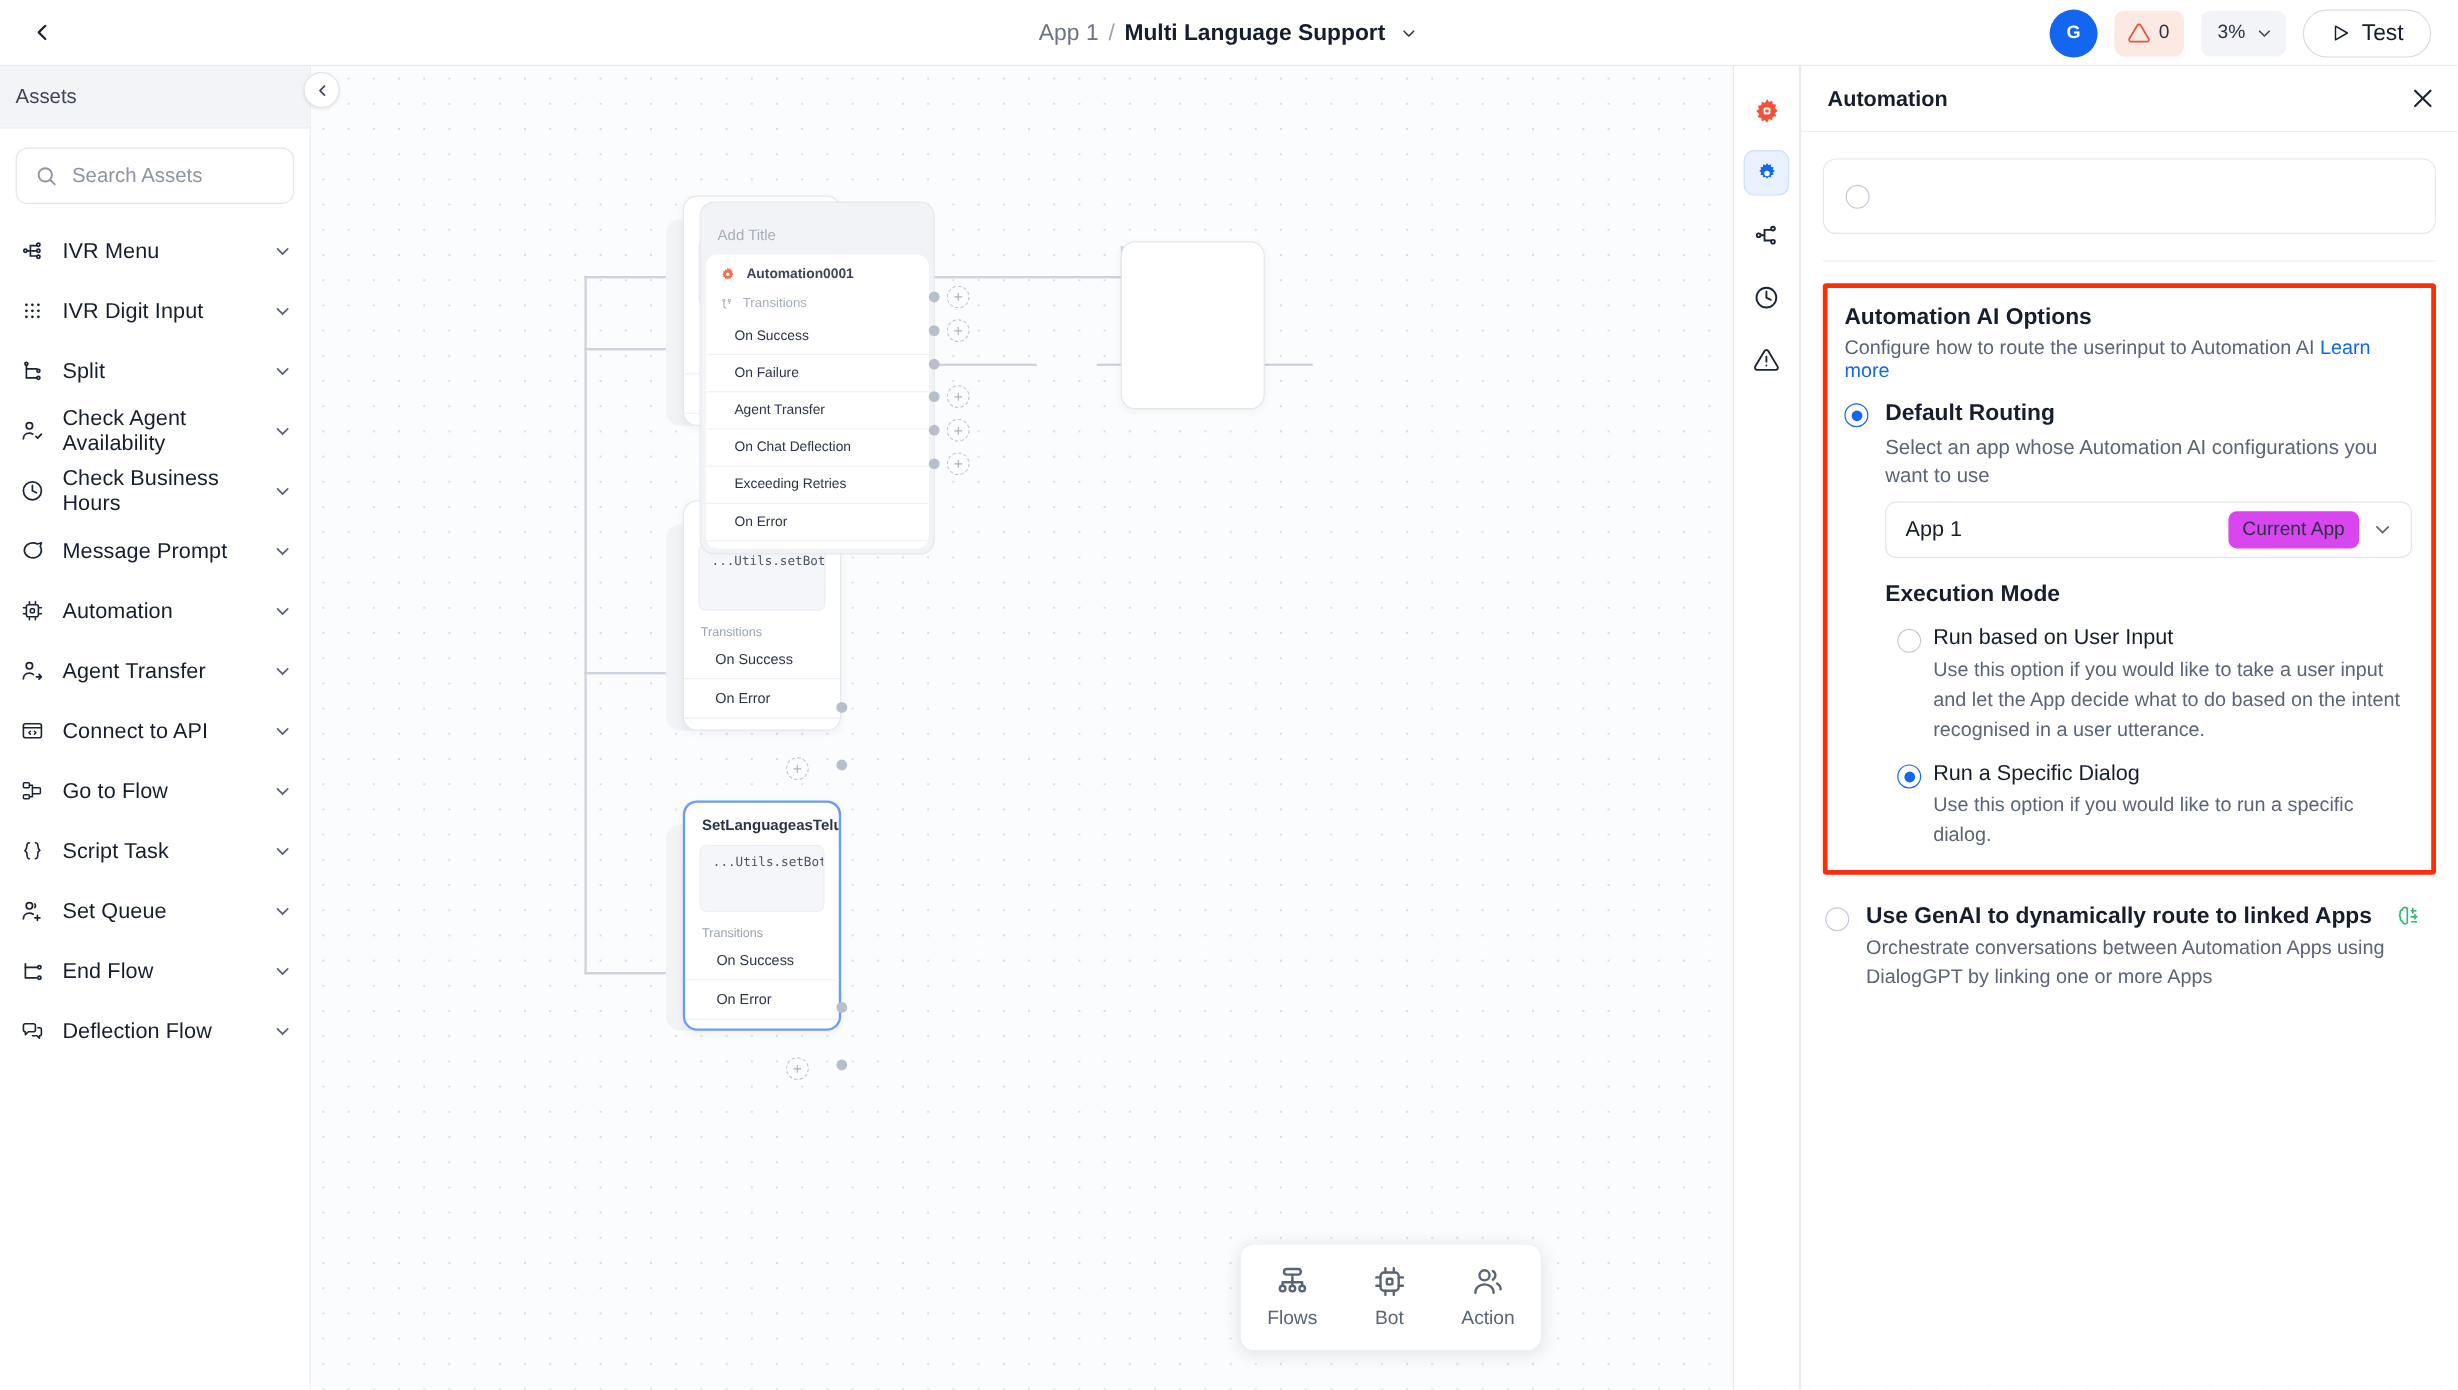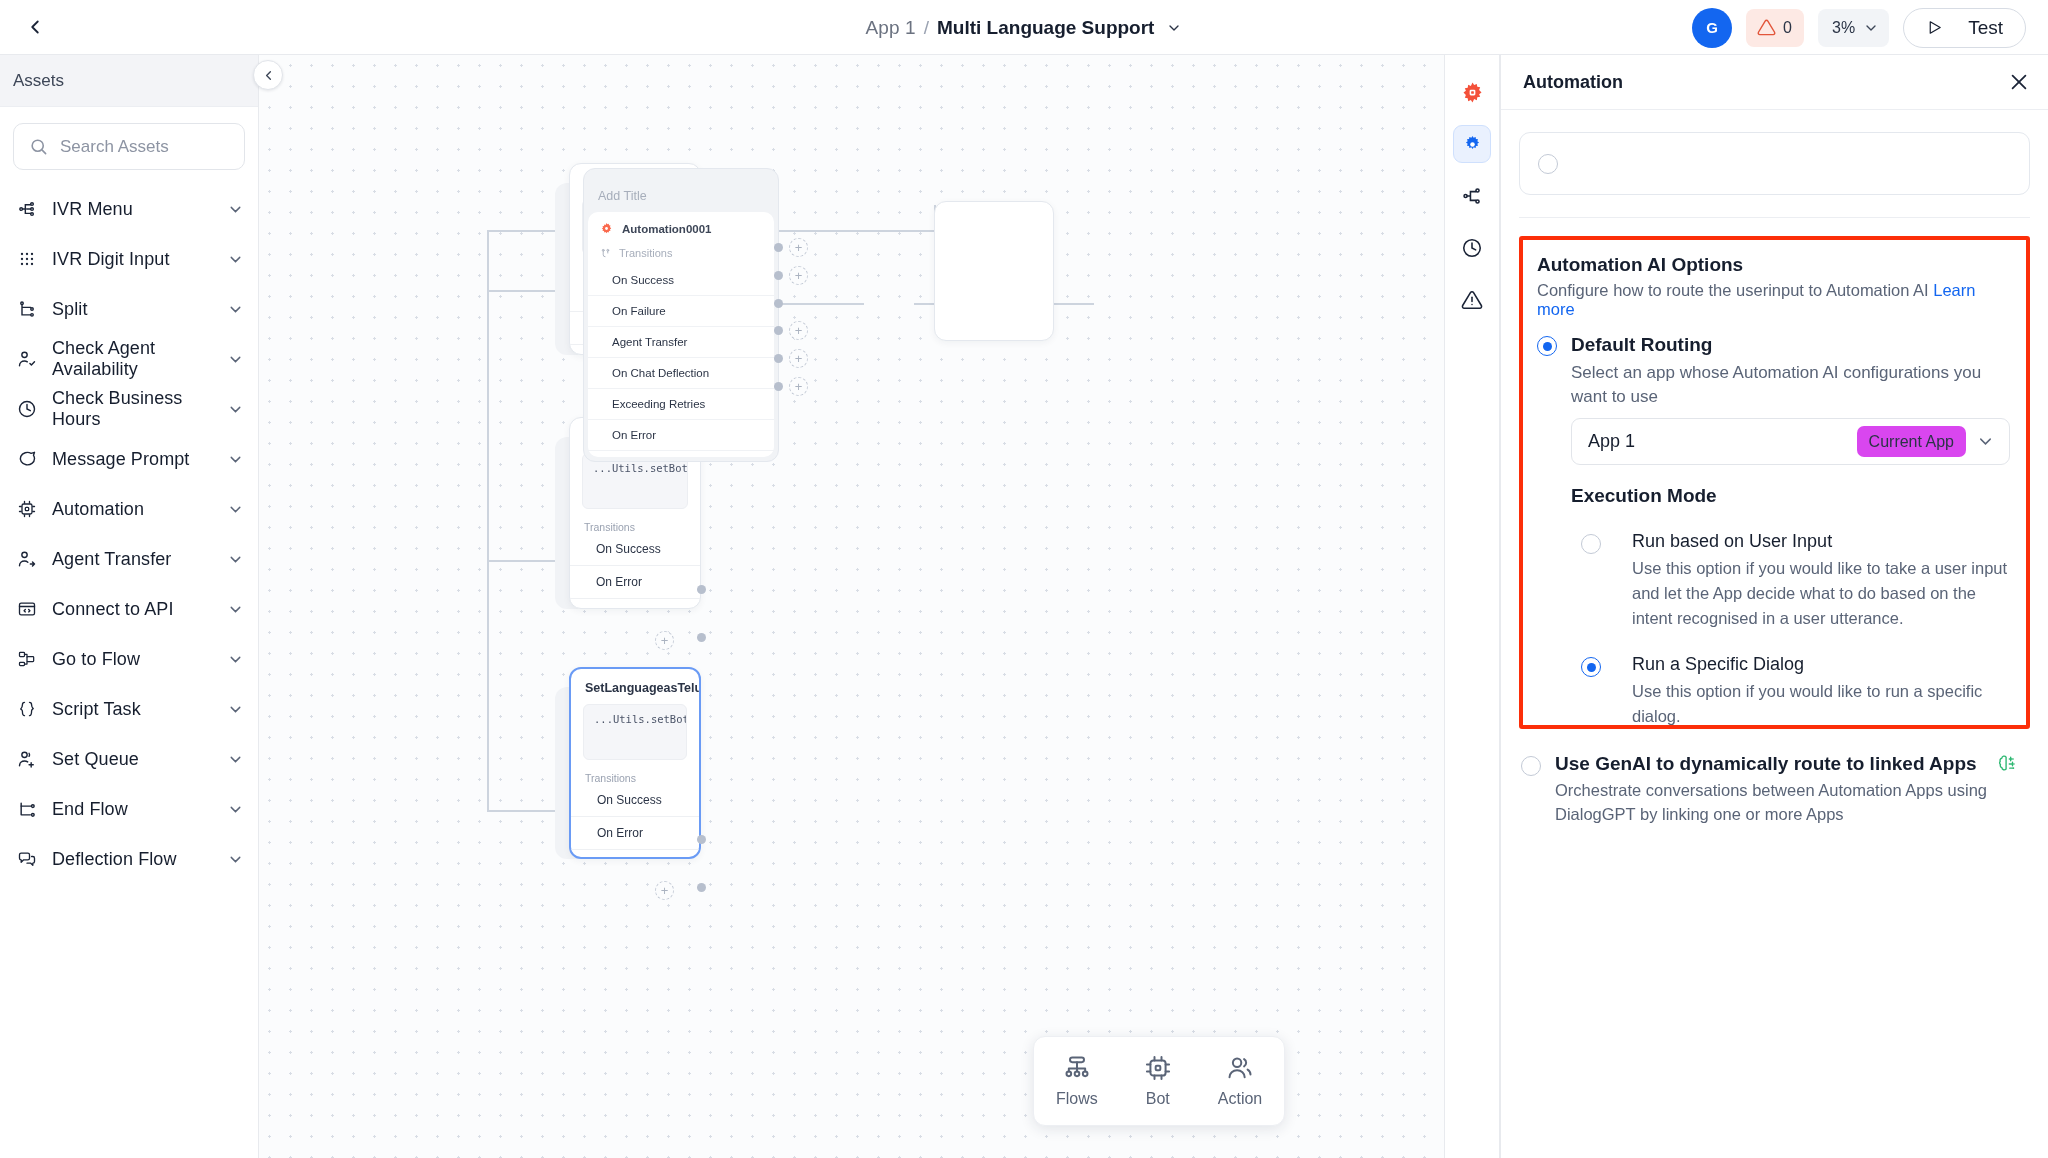--- a/index.html
+++ b/index.html
@@ -48,21 +48,21 @@
   }
   .warn-chip .cnt { font-size: 16px; color: #2b3446; }
   .zoom-chip {
     height: 38px; padding: 0 10px 0 14px; border-radius: 8px; background: #f2f4f7;
     display: flex; align-items: center; gap: 8px; cursor: pointer;
   }
   .zoom-chip .lv { font-size: 16px; color: #2b3446; }
   .test-btn {
     height: 40px; padding: 0 22px; border-radius: 22px;
     border: 1px solid #d7dce4; background: #fff;
-    display: flex; align-items: center; gap: 25px; cursor: pointer;
+    display: flex; align-items: center; gap: 9px; cursor: pointer;
   }
   .test-btn .lbl { font-size: 19px; color: #161e2e; }
 
   
   .assets {
     position: absolute; left: 0; top: 55px; width: 259px; height: 1103px;
     background: #fff; border-right: 1px solid #e8eaee; z-index: 30;
   }
   .assets-head {
     height: 52px; background: #f3f4f7; display: flex; align-items: center;
@@ -227,21 +227,21 @@
     height: 47px; border: 1px solid #e2e5ea; border-radius: 9px; background: #fff;
     display: flex; align-items: center; padding: 0 14px 0 16px; gap: 10px; cursor: pointer;
     margin-top: 8px;
   }
   .select .val { font-size: 18px; color: #161e2e; flex: 1; }
   .chip-current {
     height: 31px; padding: 0 12px; border-radius: 7px; background: #d946ef;
     display: flex; align-items: center; font-size: 16px; color: #2b3446;
   }
   .exec-head { font-size: 19px; color: #161e2e; font-weight: 600; margin-top: 20px; }
-  .sub-opt { display: flex; gap: 31px; margin-top: 24px; padding-left: 10px; }
+  .sub-opt { display: flex; gap: 10px; margin-top: 14px; padding-left: 10px; }
   .sub-title { font-size: 18px; color: #161e2e; }
   .sub-desc { font-size: 16.5px; color: #5a6477; line-height: 1.5; margin-top: 4px; }
   .dialog-block { padding-left: 36px; margin-top: 16px; }
   .dialog-lbl { font-size: 17px; color: #161e2e; }
 
   .genai-row { display: flex; gap: 14px; margin: 24px 18px 0 20px; }
   .genai-title { font-size: 19px; color: #161e2e; font-weight: 600; display: flex; align-items: center; gap: 19px; }
   .genai-desc { font-size: 16.5px; color: #5a6477; line-height: 1.45; margin-top: 4px; }
 
   svg { display: block; }

